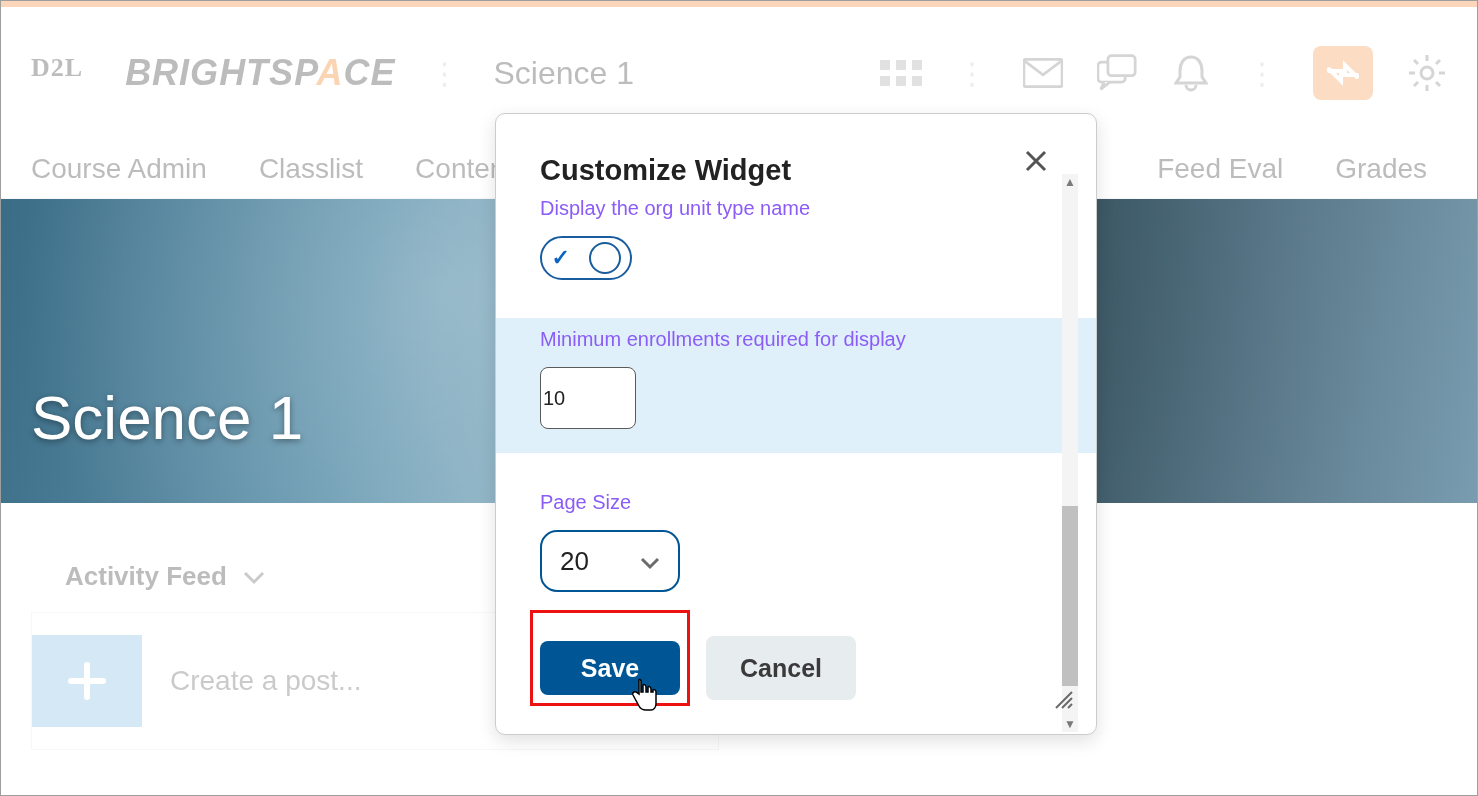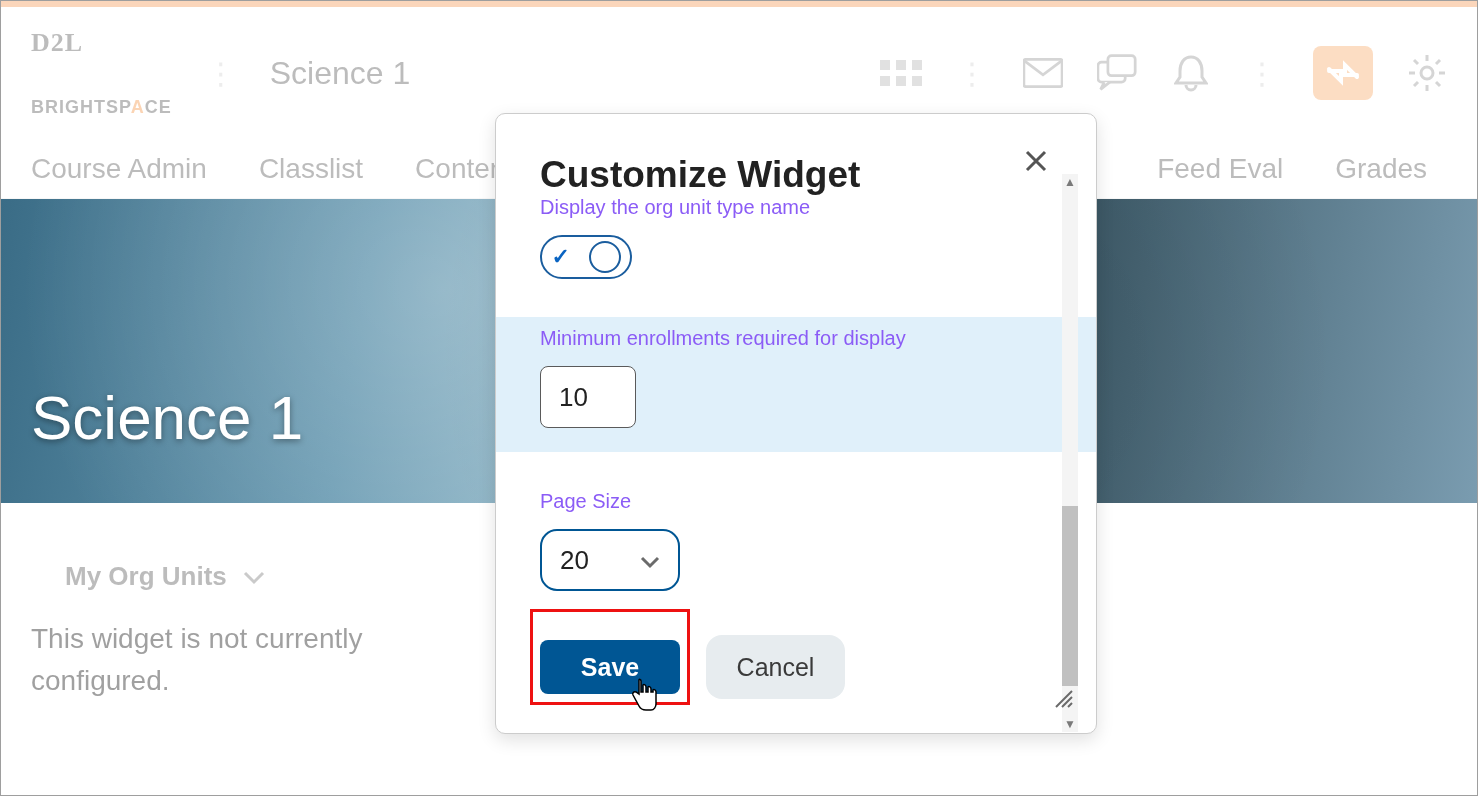--- a/index.html
+++ b/index.html
@@ -1,22 +1,22 @@
 <!DOCTYPE html>
 <html><head>
 <meta charset="utf-8">
 <style>
   * { box-sizing: border-box; margin: 0; padding: 0; }
   html, body { width: 1478px; height: 796px; font-family: -apple-system, BlinkMacSystemFont, "Segoe UI", Arial, sans-serif; overflow: hidden; background: #fff; }
   .frame { position: relative; width: 1478px; height: 796px; border: 1px solid #9e9e9e; background: #fff; }
   .topstrip { height: 6px; background: #fbd6bb; width: 100%; }
   .header { height: 132px; padding: 0 30px; display: flex; align-items: center; gap: 32px; }
-  .logo { display: flex; flex-direction: column; line-height: 1; color: #6b6b6b; gap: 42px; }
+  .logo { display: flex; flex-direction: row; line-height: 1; color: #6b6b6b; gap: 42px; }
   .logo .d2l { font-size: 26px; font-weight: 700; letter-spacing: 1px; font-family: Georgia, serif; }
-  .logo .bright { font-size: 18px; font-weight: 600; letter-spacing: 1px; }
+  .logo .bright { font-size: 36px; font-weight: 600; letter-spacing: 1px; font-style: italic; }
   .logo .bright .accent { color: #f7a15a; }
   .vdiv { color: #d8d8d8; font-size: 30px; padding: 0 2px; }
   .course-title { font-size: 32px; color: #6b6b6b; font-weight: 400; }
   .header-spacer { flex: 1; }
   .header-icons { display: flex; align-items: center; gap: 34px; }
   .hicon { width: 40px; height: 40px; display: flex; align-items: center; justify-content: center; color: #a2a2a2; cursor: pointer; }
   .hicon.highlight { background: #f9b47a; border-radius: 8px; color: #fff; width: 60px; height: 54px; }
   .grid-icon { display: grid; grid-template-columns: repeat(3, 10px); grid-template-rows: repeat(2, 10px); gap: 6px; }
   .grid-icon div { background: #bdbdbd; }
   .navbar { display: flex; gap: 52px; padding: 0 30px; height: 60px; align-items: center; font-size: 28px; color: #6b6b6b; border-bottom: 1px solid #eee; }
@@ -27,39 +27,39 @@
   .content-row { display:flex; gap:40px; padding:48px 30px 0; }
   .widget { flex:1; }
   .widget-header { display:flex; align-items:center; gap:16px; font-size:26px; color:#6b6b6b; font-weight:600; padding:10px 34px; }
   .widget-header .chev { color:#8a8a8a; }
   .post-box { margin: 10px 0 0 0; display:flex; align-items:center; gap:28px; border:1px solid #eee; padding:22px 0 22px 0; background:#fff; }
   .plus-btn { width:110px; height:92px; background:#a3cce8; display:flex; align-items:center; justify-content:center; color:#fff; }
   .post-input { font-size:28px; color:#8a8a8a; }
   .widget-msg { font-size:28px; color:#2d2d2d; padding:16px 0 0 0; line-height:1.5; }
   .overlay { position:absolute; inset:6px 0 0 0; background:rgba(255,255,255,0.55); }
   .dialog { position:absolute; left:494px; top:112px; width:602px; background:#fff; border:1px solid #ccc; border-radius:10px; box-shadow:0 6px 18px rgba(0,0,0,0.12); padding:40px 44px 34px 44px; }
-  .dialog h2 { font-size:37px; font-weight:700; color:#222; }
+  .dialog h2 { font-size:29px; font-weight:700; color:#222; margin-bottom:10px; }
   .dialog .close { position:absolute; top:32px; right:48px; font-size:30px; color:#555; cursor:pointer; }
   .scrollbar { position:absolute; right:18px; top:60px; width:16px; height:558px; background:#f4f4f4; }
   .scrollbar .thumb { position:absolute; left:0; right:0; top:332px; height:180px; background:#c0c0c0; }
   .scrollbar .arrow { position:absolute; left:0; right:0; height:16px; color:#7a7a7a; font-size:12px; text-align:center; line-height:16px;}
   .scrollbar .arrow.top { top:0; }
   .scrollbar .arrow.bot { bottom:0; }
   .field-label { font-size:20px; color:#8b5cf6; margin-bottom:16px; }
   .toggle { width:92px; height:44px; border:2px solid #1a5d9e; border-radius:22px; display:flex; align-items:center; justify-content:space-around; margin-bottom:38px; cursor:pointer; }
   .toggle .check { color:#0a64c2; font-size:22px; font-weight:bold; }
   .toggle .knob { width:32px; height:32px; border:2px solid #1a5d9e; border-radius:50%; background:#fff; }
   .hl-band { background:#e0f0fa; margin:0 -44px 38px -44px; padding:10px 44px 24px 44px; }
-  .num-input { width:96px; height:62px; border:1px solid #5a5a5a; border-radius:8px; font-size:26px; padding:0 18px; color:#222; background:#fff; }
+  .num-input { width:96px; height:62px; border:1px solid #5a5a5a; border-radius:8px; font-size:20px; padding:0 2px; color:#222; background:#fff; }
   .select { width:140px; height:62px; border:2px solid #005694; border-radius:17px; display:flex; align-items:center; justify-content:space-between; padding:0 18px; font-size:26px; color:#222; cursor:pointer; margin-bottom:44px; }
   .select .chev { color:#6b6b6b; }
   .dlg-buttons { display:flex; gap:26px; align-items:center; position:relative; }
   .red-box { position:absolute; left:-10px; top:-26px; width:160px; height:96px; border:3px solid #e11; pointer-events:none; }
   .btn-primary { width:140px; height:54px; background:#005694; color:#fff; border:none; border-radius:8px; font-size:25px; font-weight:600; cursor:pointer; }
-  .btn-secondary { width:139px; height:64px; background:#e7ecef; color:#3a3a3a; border:none; border-radius:16px; font-size:25px; font-weight:400; cursor:pointer; }
+  .btn-secondary { width:150px; height:64px; background:#e7ecef; color:#3a3a3a; border:none; border-radius:8px; font-size:25px; font-weight:700; cursor:pointer; }
   .resize-handle { position:absolute; right:22px; bottom:20px; color:#6a6a6a; }
   .cursor-hand { position:absolute; left:628px; top:677px; pointer-events:none; }
 </style>
 </head>
 <body>
 
 <div class="frame">
   <div class="topstrip"></div>
 
   <div class="overlay"></div>
@@ -136,20 +136,36 @@
     <span class="nav-item">Feed Eval</span>
     <span class="nav-item">Grades</span>
 
   </div>
 
   <div class="banner">
     <h1>Science 1</h1>
   </div>
 
   <div class="content-row">
+    <div class="widget" style="max-width:900px">
+      <div class="widget-header">
+        <span>Activity Feed</span>
+        <span class="chev"><svg width="22" height="14" viewBox="0 0 22 14">
+              <path d="M2 2 L11 11 L20 2" fill="none" stroke="#8a8a8a" stroke-width="3"></path>
+            </svg></span>
+      </div>
+      <div class="post-box">
+        <div class="plus-btn">
+          <svg width="44" height="44" viewBox="0 0 44 44">
+              <path d="M22 6 L22 38 M6 22 L38 22" stroke="#fff" stroke-width="6" stroke-linecap="round"></path>
+            </svg>
+        </div>
+        <div class="post-input">Create a post...</div>
+      </div>
+    </div>
     <div class="widget" style="min-width:400px">
       <div class="widget-header">
         <span>My Org Units</span>
         <span class="chev"><svg width="22" height="14" viewBox="0 0 22 14">
               <path d="M2 2 L11 11 L20 2" fill="none" stroke="#8a8a8a" stroke-width="3"></path>
             </svg></span>
       </div>
       <div class="widget-msg">
         <span>This widget is not currently</span><br>
         <span>configured.</span>

